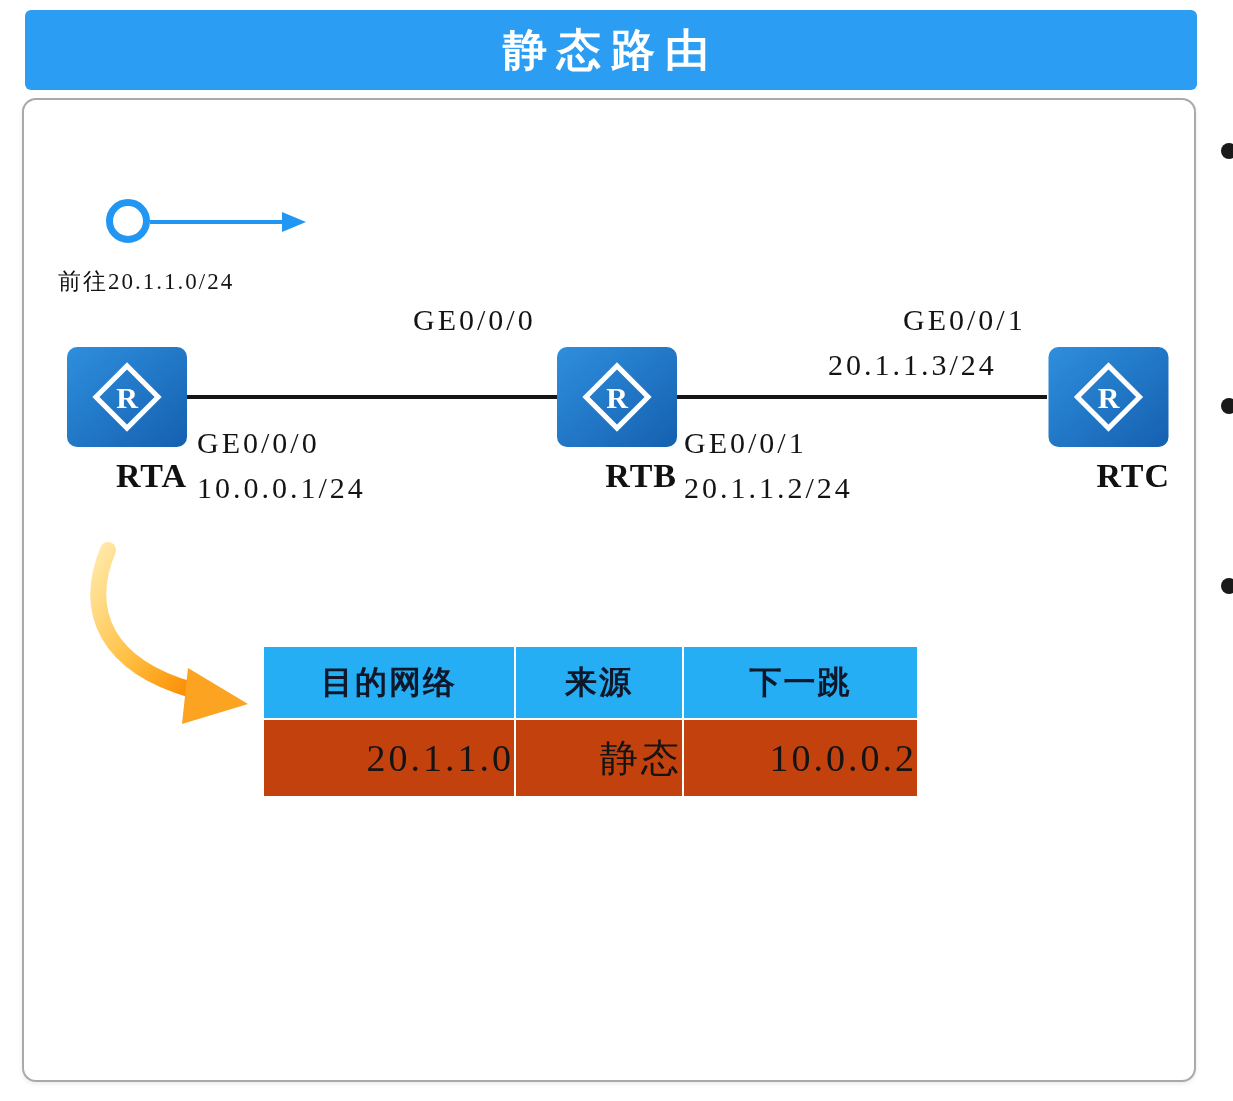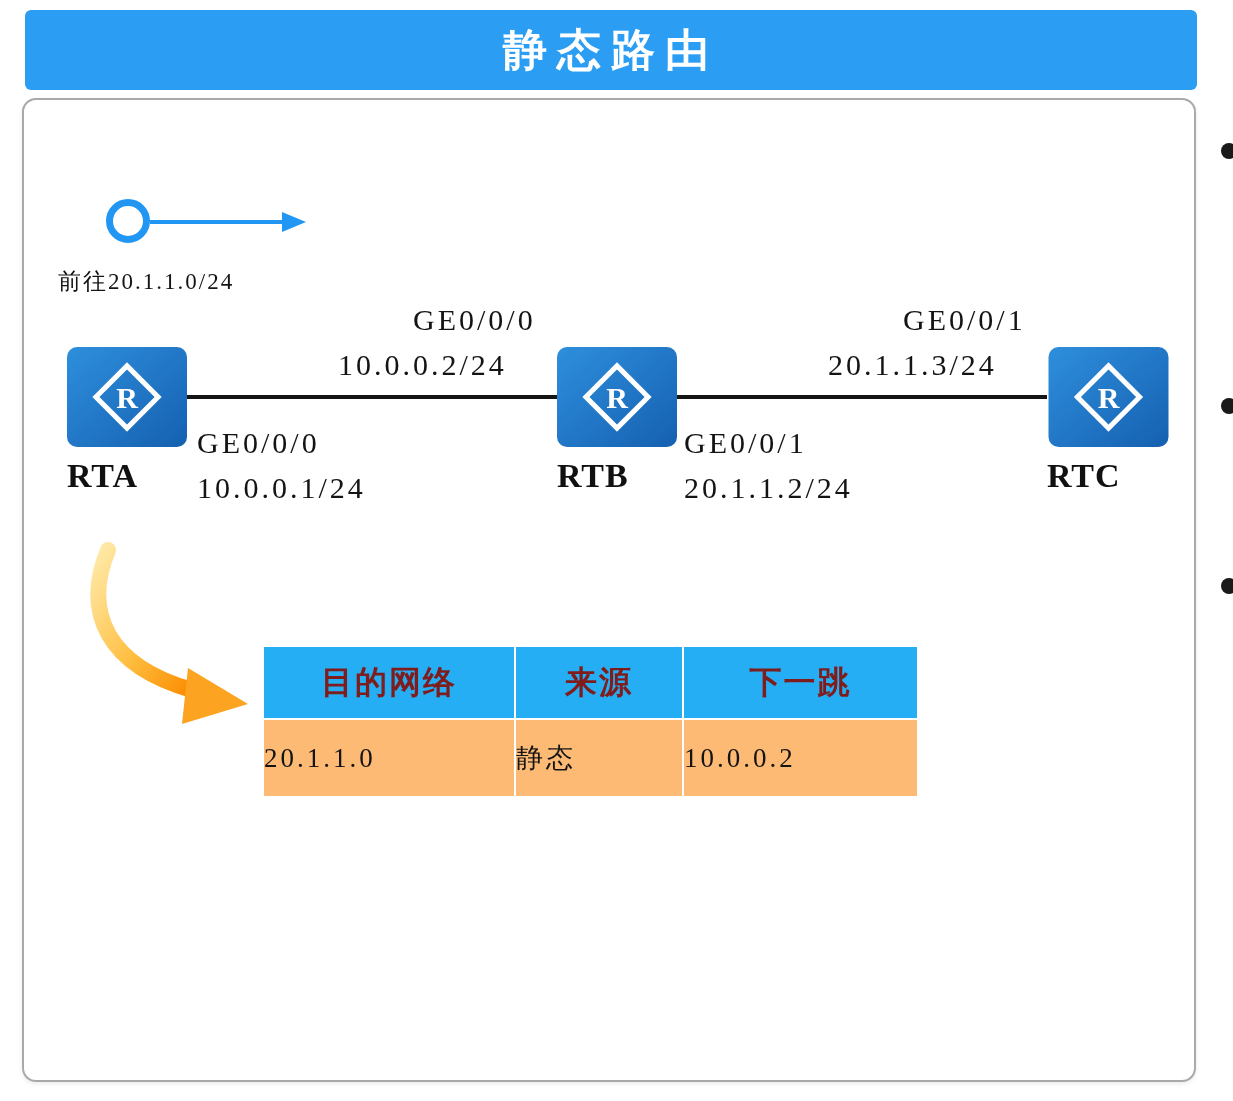--- a/index.html
+++ b/index.html
@@ -29,44 +29,44 @@
   .link-1 { left:187px; width:370px; }
   .link-2 { left:677px; width:370px; }
 
   
   .router { position:absolute; top:347px; width:120px; height:100px; }
   .router svg { display:block; }
   .router-rta { left:67px; }
   .router-rtb { left:557px; }
   .router-rtc { left:1047px; width:123px; }
   .router-name { position:absolute; top:457px; font-size:34px; font-weight:bold; color:#111111;
-    width:120px; text-align:left; letter-spacing:1px; }
+    width:120px; text-align:right; letter-spacing:1px; }
   .name-rta { left:67px; }
   .name-rtb { left:557px; }
   .name-rtc { left:1047px; width:123px; }
 
   
   .lbl { position:absolute; font-size:30px; color:#141414; letter-spacing:3px; white-space:nowrap; }
   .lbl-ge1 { left:413px; top:303px; }
   .lbl-ip1 { left:338px; top:348px; }
   .lbl-ge2 { left:903px; top:303px; }
   .lbl-ip2 { left:828px; top:348px; }
   .iface-block { position:absolute; width:208px; font-size:30px; color:#141414;
     letter-spacing:3px; line-height:45px; word-break:break-all; }
   .iface-rta { left:197px; top:420px; }
   .iface-rtb { left:684px; top:420px; }
 
   
   .swoosh { position:absolute; left:80px; top:538px; }
 
   
   .rt-table { position:absolute; left:262px; top:645px; border-collapse:collapse; }
-  .rt-table th { background:#25aef3; color:#7f1d1d; font-size:32px; font-weight:bold;
+  .rt-table th { background:#25aef3; color:#0f172a; font-size:32px; font-weight:bold;
     height:73px; border:2px solid #ffffff; letter-spacing:2px; }
-  .rt-table td { background:#fdba74; color:#141414; font-size:27px; text-align:left;
+  .rt-table td { background:#c2410c; color:#141414; font-size:38px; text-align:right;
     height:78px; border:2px solid #ffffff; border-top:1px solid #e9e9e9; letter-spacing:3px; }
   .col-dest { width:252px; }
   .col-src { width:168px; }
   .col-hop { width:235px; }
   .text-red { color:#e23c30; }
 
   
   .edge-dot { position:absolute; left:1221px; width:16px; height:16px;
     background:#1a1a1a; border-radius:50%; }
   .dot-1 { top:143px; } .dot-2 { top:398px; } .dot-3 { top:578px; }
@@ -86,21 +86,20 @@
   <svg class="legend-arrow" width="160" height="30">
     <line x1="0" y1="15" x2="132" y2="15" stroke="#2196f3" stroke-width="4"></line>
     <polygon points="132,5 156,15 132,25" fill="#2196f3"></polygon>
   </svg>
   <div class="caption">前往20.1.1.0/24</div>
 
   <div class="link link-1"></div>
   <div class="link link-2"></div>
 
   <div class="lbl lbl-ge1">GE0/0/0</div>
-  <div class="lbl lbl-ip1">10.0.0.2/24</div>
   <div class="lbl lbl-ge2">GE0/0/1</div>
   <div class="lbl lbl-ip2">20.1.1.3/24</div>
 
   <div class="iface-block iface-rta">
     <span>GE0/0/0</span><br>
     <span>10.0.0.1/24</span>
   </div>
   <div class="iface-block iface-rtb">
     <span>GE0/0/1</span><br>
     <span>20.1.1.2/24</span>

